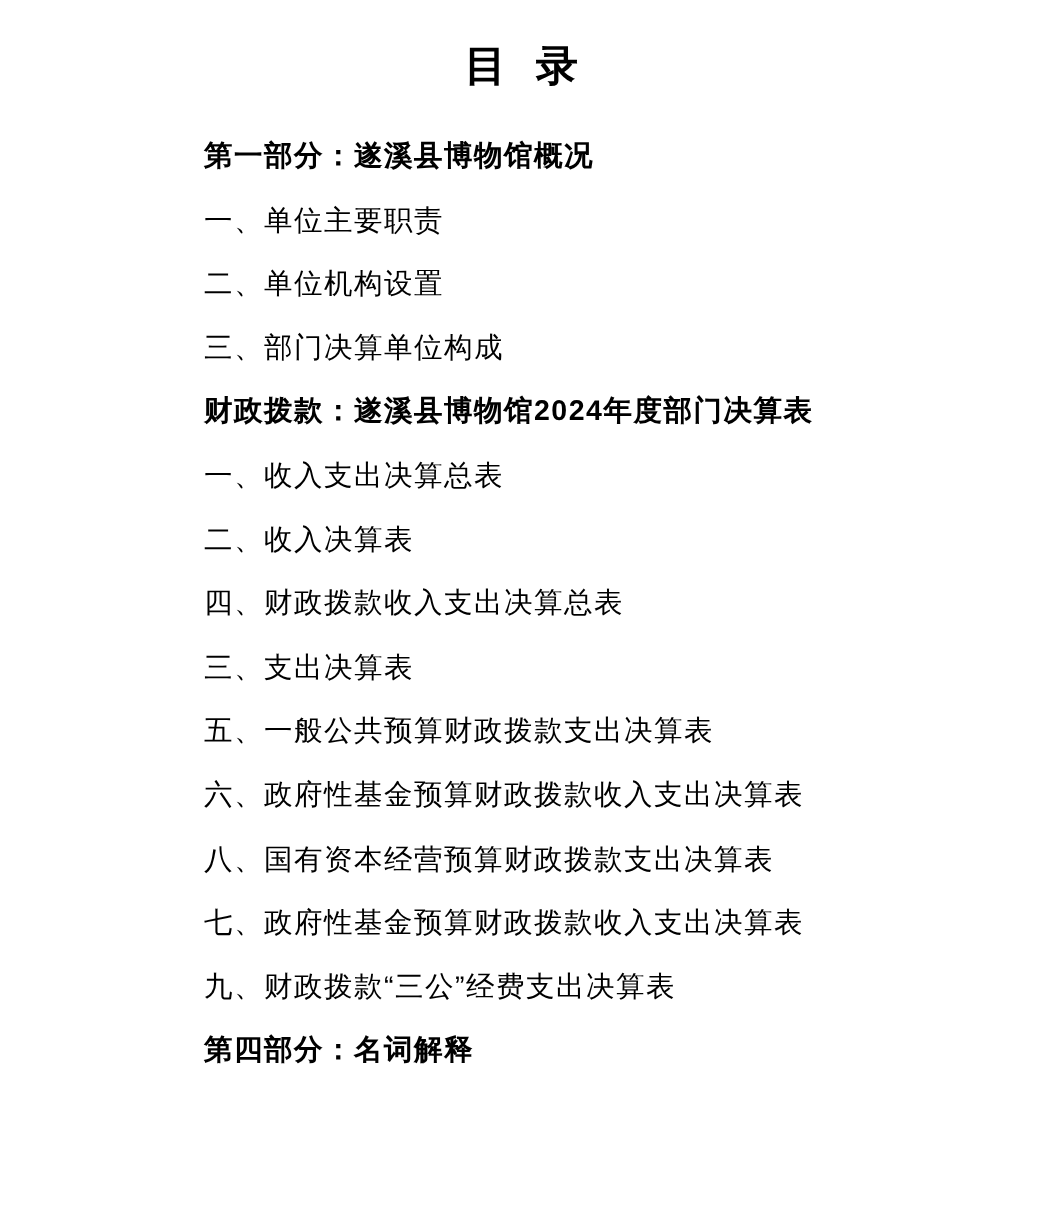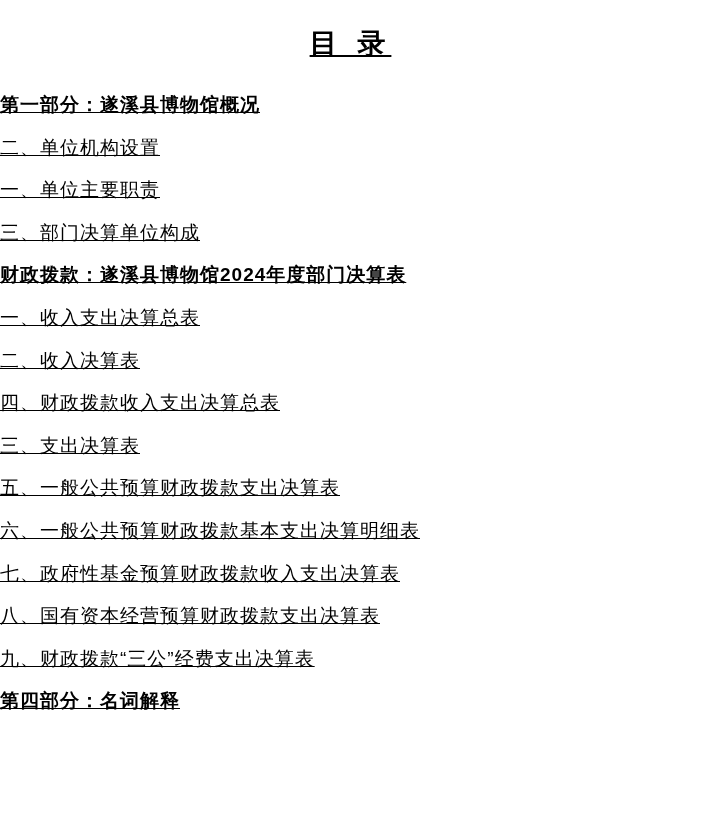--- a/index.html
+++ b/index.html
@@ -12,34 +12,34 @@
     background: #ffffff;
     overflow: hidden;
     font-family: "Liberation Sans", sans-serif;
     color: #000000;
   }
   .page {
     position: relative;
     width: 701px;
     height: 583px;
     background: #ffffff;
-    text-decoration: underline;
   }
   .doc-title {
     margin: 0;
     padding-top: 30px;
     text-align: center;
     font-size: 28px;
     line-height: 28px;
     font-weight: bold;
     letter-spacing: 6px;
     white-space: pre;
   }
   .toc {
     margin-top: 26px;
+    margin-left: 136px;
     margin-right: 40px;
   }
   .entry {
     font-size: 19px;
     line-height: 42.6px;
     letter-spacing: 1px;
     font-weight: normal;
     white-space: nowrap;
   }
   .entry.bold {
@@ -48,29 +48,29 @@
 </style>
 </head>
 <body>
 
 <div class="page">
 
   <h1 class="doc-title">目 录</h1>
 
   <div class="toc">
     <div class="entry bold">第一部分：遂溪县博物馆概况</div>
+    <div class="entry">一、单位主要职责</div>
     <div class="entry">二、单位机构设置</div>
-    <div class="entry">一、单位主要职责</div>
     <div class="entry">三、部门决算单位构成</div>
     <div class="entry bold">财政拨款：遂溪县博物馆2024年度部门决算表</div>
     <div class="entry">一、收入支出决算总表</div>
     <div class="entry">二、收入决算表</div>
     <div class="entry">四、财政拨款收入支出决算总表</div>
     <div class="entry">三、支出决算表</div>
     <div class="entry">五、一般公共预算财政拨款支出决算表</div>
-    <div class="entry">六、一般公共预算财政拨款基本支出决算明细表</div>
+    <div class="entry">六、政府性基金预算财政拨款收入支出决算表</div>
+    <div class="entry">八、国有资本经营预算财政拨款支出决算表</div>
     <div class="entry">七、政府性基金预算财政拨款收入支出决算表</div>
-    <div class="entry">八、国有资本经营预算财政拨款支出决算表</div>
     <div class="entry">九、财政拨款“三公”经费支出决算表</div>
     <div class="entry bold">第四部分：名词解释</div>
   </div>
 
 </div>
 
 </body></html>

